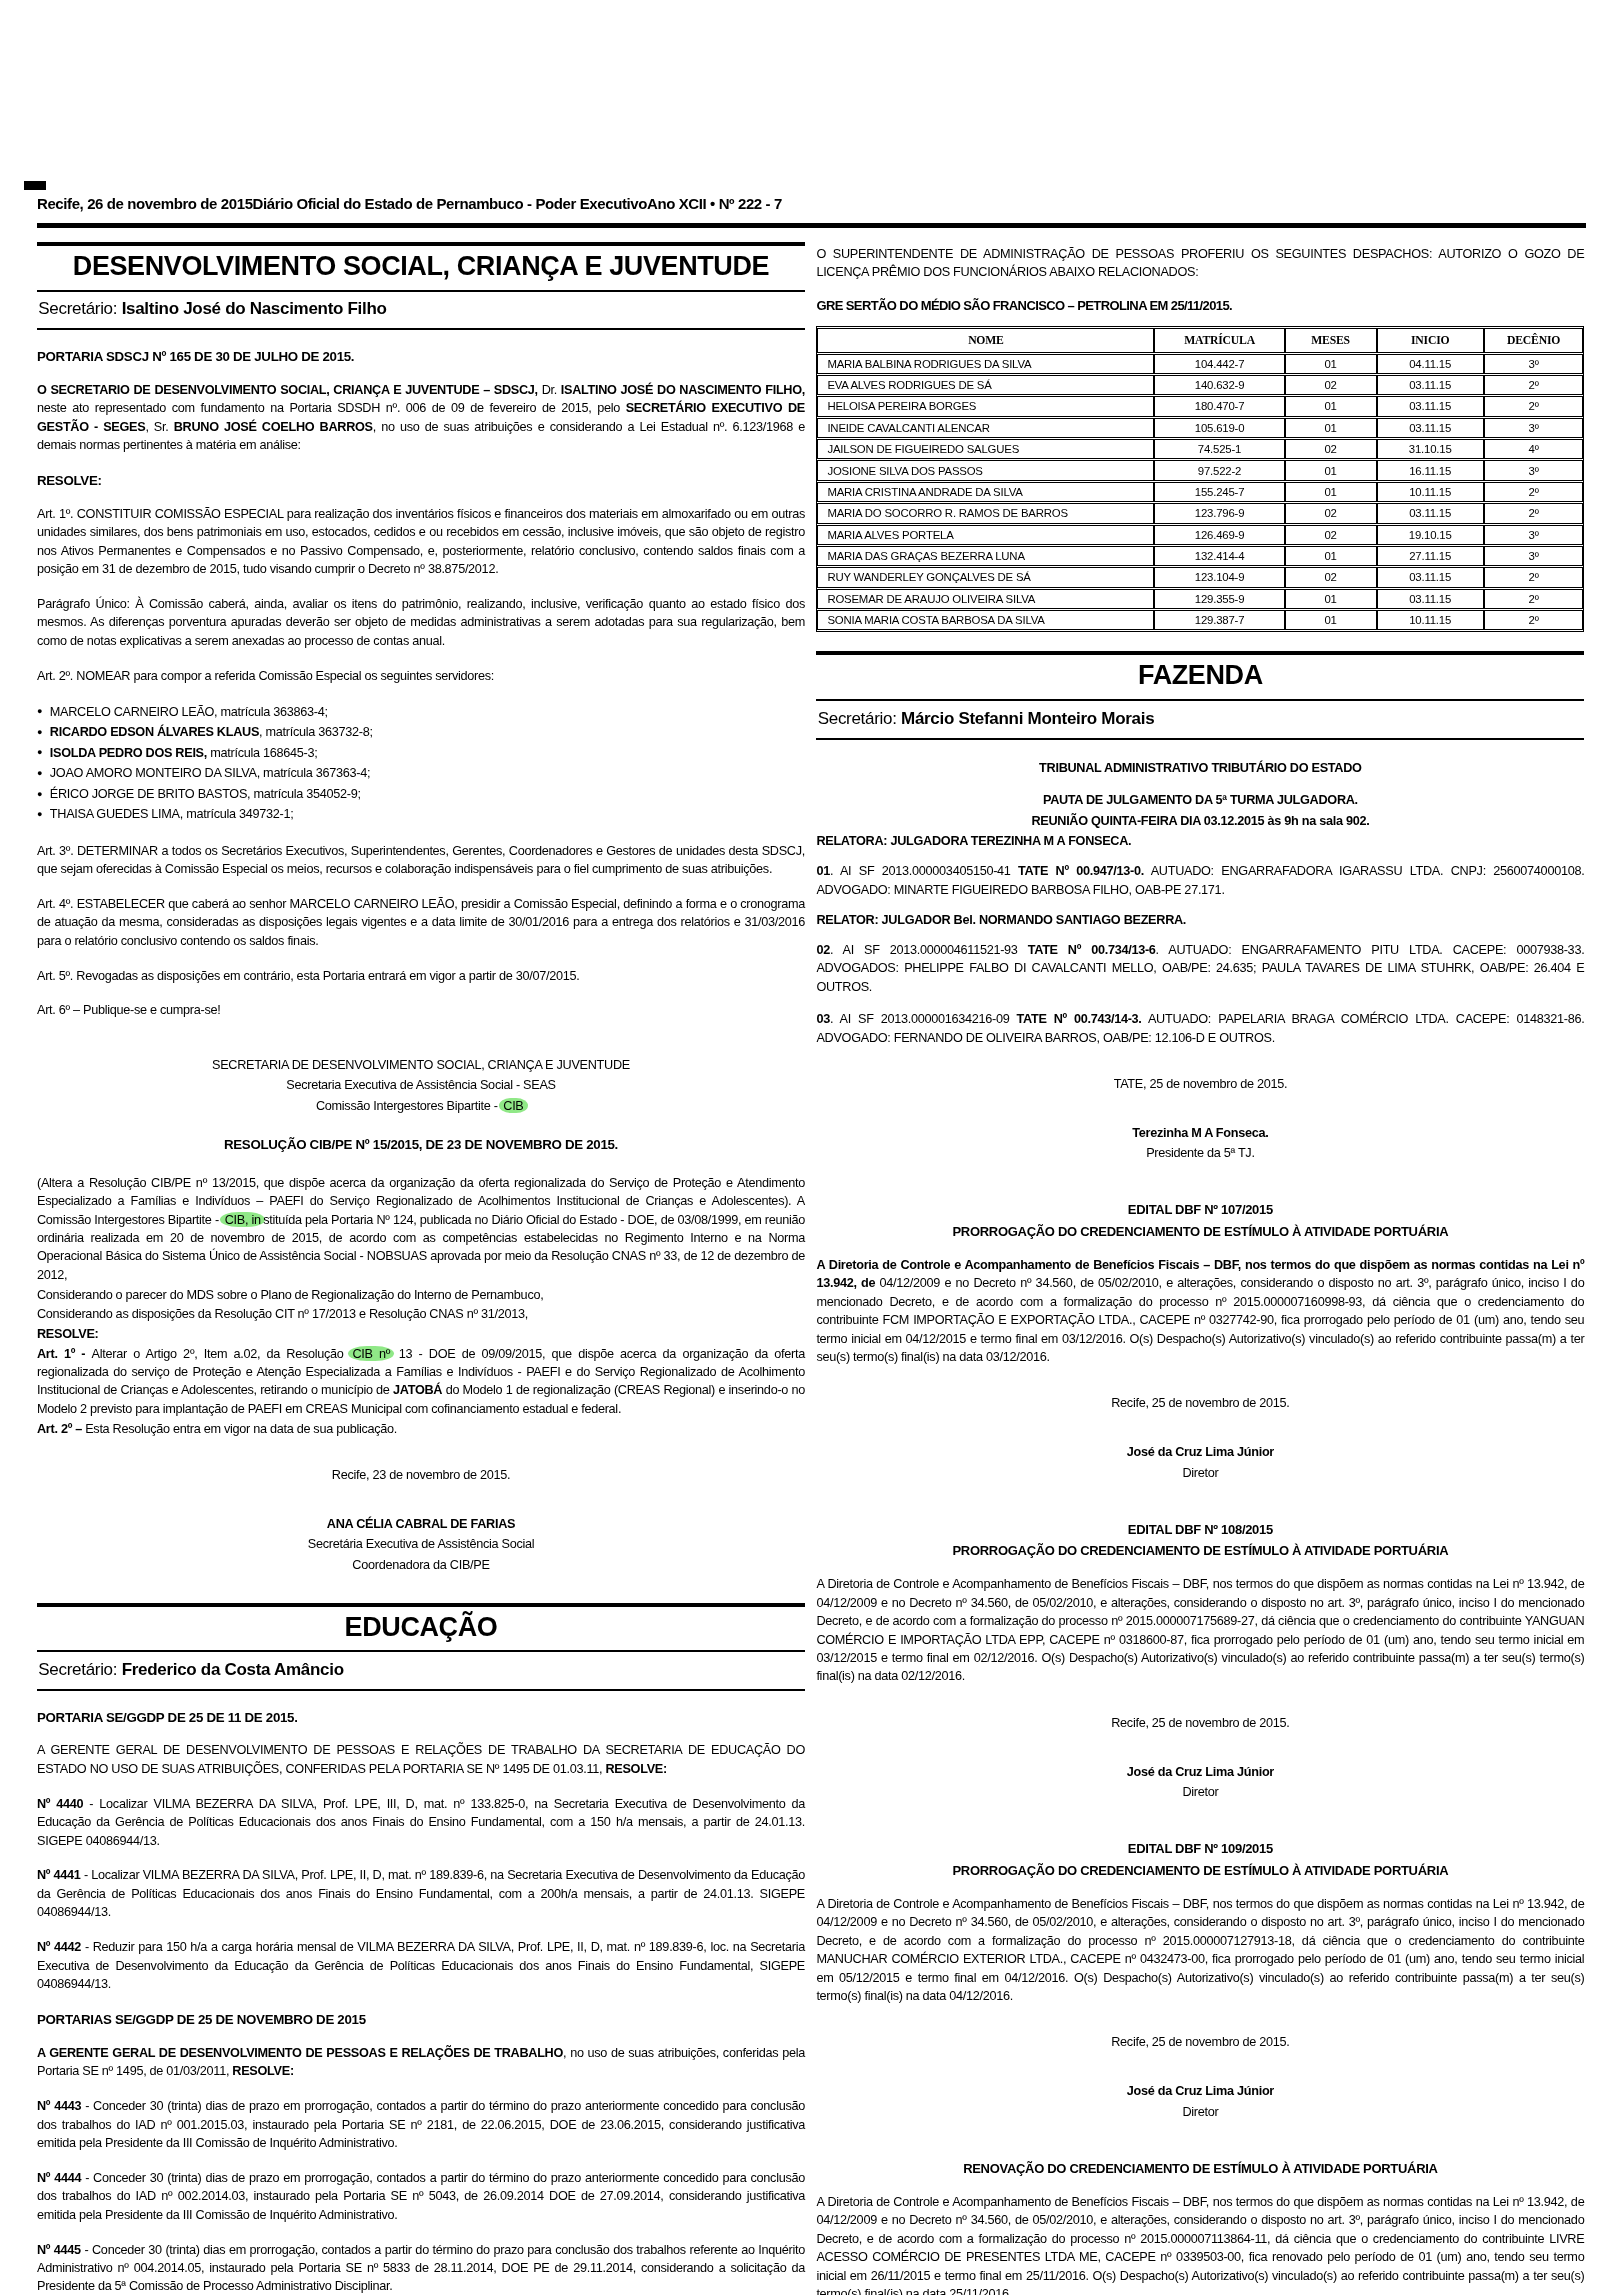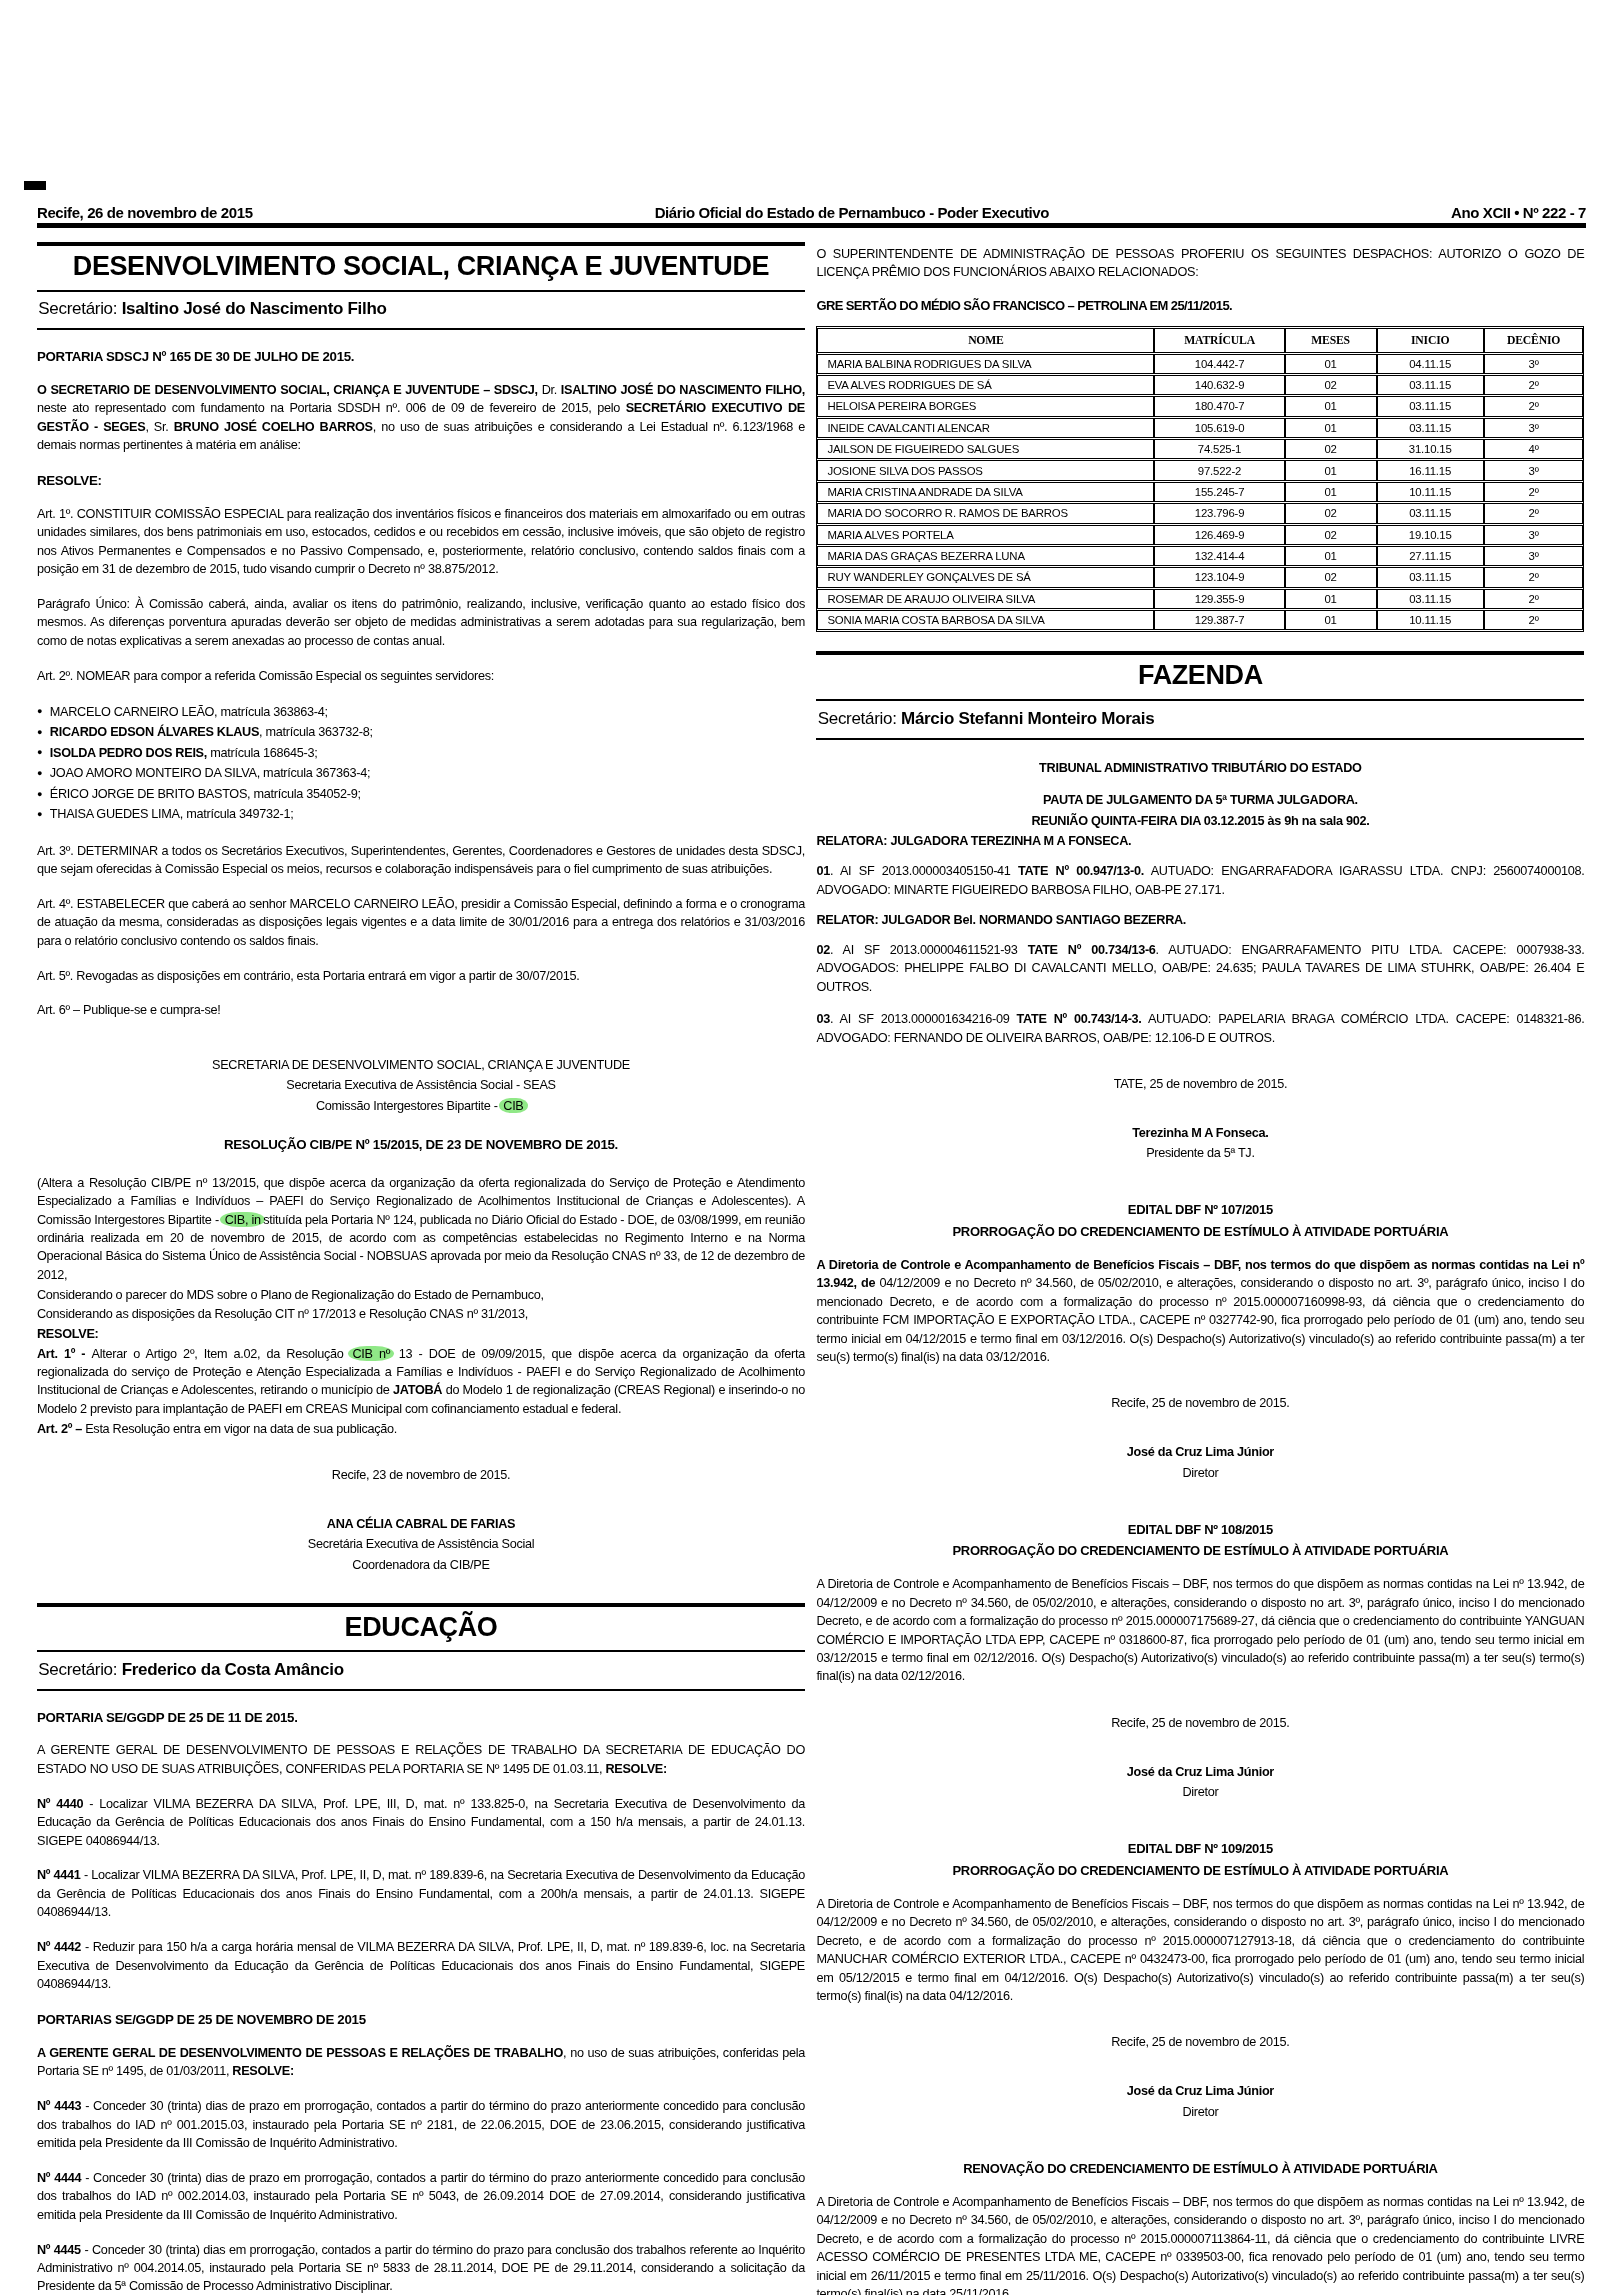--- a/index.html
+++ b/index.html
@@ -7,21 +7,21 @@
     position:relative;width:1623px;height:2295px;background:#fff;
     font-family:"Liberation Sans","DejaVu Sans",sans-serif;color:#000;
     outline:0.6px solid #d6d6d6;overflow:hidden;
   }
   .b{font-weight:bold;}
   b{font-weight:bold;}
   .hl{background:var(--hl,#90e887);border-radius:48%/58%;padding:0.6px 4.4px;margin:0 -1.9px;}
 
   
   .reg-mark{position:absolute;left:24px;top:181px;width:21.6px;height:9px;background:#000;}
-  .hdr{position:absolute;top:204px;left:37px;right:37px;display:flex;justify-content:space-between;align-items:baseline;font-weight:bold;font-size:15px;letter-spacing:-0.4px;}
+  .hdr{position:absolute;top:195px;left:37px;right:37px;display:flex;justify-content:flex-start;align-items:baseline;font-weight:bold;font-size:15px;letter-spacing:-0.4px;}
   .hdr-rule{position:absolute;top:223px;left:37px;right:37px;height:5px;background:#000;}
 
   .cols{position:absolute;top:242px;left:37px;right:37px;display:flex;gap:11.4px;align-items:flex-start;}
   .col{width:768px;flex:0 0 768px;font-size:12.7px;letter-spacing:-0.3px;}
 
   
   .section-head{border-top:4.4px solid #000;}
   .section-title{font-weight:bold;text-align:center;font-size:27px;letter-spacing:-0.4px;padding:5px 0 7.6px;border-bottom:2.5px solid #000;}
   .section-secretary{font-size:17px;padding:7.6px 1.3px 9px;border-bottom:2.5px solid #000;letter-spacing:-0.3px;}
 
@@ -98,21 +98,21 @@
       <p class="p"><span>Art. 4º. ESTABELECER que caberá ao senhor MARCELO CARNEIRO LEÃO, presidir a Comissão Especial, definindo a forma e o cronograma de atuação da mesma, consideradas as disposições legais vigentes e a data limite de 30/01/2016 para a entrega dos relatórios e 31/03/2016 para o relatório conclusivo contendo os saldos finais.</span></p>
       <p class="p"><span>Art. 5º. Revogadas as disposições em contrário, esta Portaria entrará em vigor a partir de 30/07/2015.</span></p>
       <p class="p"><span>Art. 6º – Publique-se e cumpra-se!</span></p>
 
       <p class="c org">SECRETARIA DE DESENVOLVIMENTO SOCIAL, CRIANÇA E JUVENTUDE</p>
       <p class="c">Secretaria Executiva de Assistência Social - SEAS</p>
       <p class="c"><span>Comissão Intergestores Bipartite - </span><span class="hl">CIB</span></p>
 
       <p class="ch">RESOLUÇÃO CIB/PE Nº 15/2015, DE 23 DE NOVEMBRO DE 2015.</p>
       <p class="p t0"><span>(Altera a Resolução CIB/PE nº 13/2015, que dispõe acerca da organização da oferta regionalizada do Serviço de Proteção e Atendimento Especializado a Famílias e Indivíduos – PAEFI do Serviço Regionalizado de Acolhimentos Institucional de Crianças e Adolescentes). A Comissão Intergestores Bipartite - </span><span class="hl">CIB, in</span><span>stituída pela Portaria Nº 124, publicada no Diário Oficial do Estado - DOE, de 03/08/1999, em reunião ordinária realizada em 20 de novembro de 2015, de acordo com as competências estabelecidas no Regimento Interno e na Norma Operacional Básica do Sistema Único de Assistência Social - NOBSUAS aprovada por meio da Resolução CNAS nº 33, de 12 de dezembro de 2012,</span></p>
-      <p class="p t0">Considerando o parecer do MDS sobre o Plano de Regionalização do Estado de Pernambuco,</p>
+      <p class="p t0">Considerando o parecer do MDS sobre o Plano de Regionalização do Interno de Pernambuco,</p>
       <p class="p t0">Considerando as disposições da Resolução CIT nº 17/2013 e Resolução CNAS nº 31/2013,</p>
       <p class="p t0 b">RESOLVE:</p>
       <p class="p t0"><span class="b">Art. 1º - </span><span>Alterar o Artigo 2º, Item a.02, da Resolução </span><span class="hl">CIB nº</span><span> 13 - DOE de 09/09/2015, que dispõe acerca da organização da oferta regionalizada do serviço de Proteção e Atenção Especializada a Famílias e Indivíduos - PAEFI e do Serviço Regionalizado de Acolhimento Institucional de Crianças e Adolescentes, retirando o município de </span><span class="b">JATOBÁ</span><span> do Modelo 1 de regionalização (CREAS Regional) e inserindo-o no Modelo 2 previsto para implantação de PAEFI em CREAS Municipal com cofinanciamento estadual e federal.</span></p>
       <p class="p t0"><span class="b">Art. 2º – </span><span>Esta Resolução entra em vigor na data de sua publicação.</span></p>
 
       <p class="c sig-date">Recife, 23 de novembro de 2015.</p>
       <p class="c cb sig-name">ANA CÉLIA CABRAL DE FARIAS</p>
       <p class="c">Secretária Executiva de Assistência Social</p>
       <p class="c">Coordenadora da CIB/PE</p>
 

